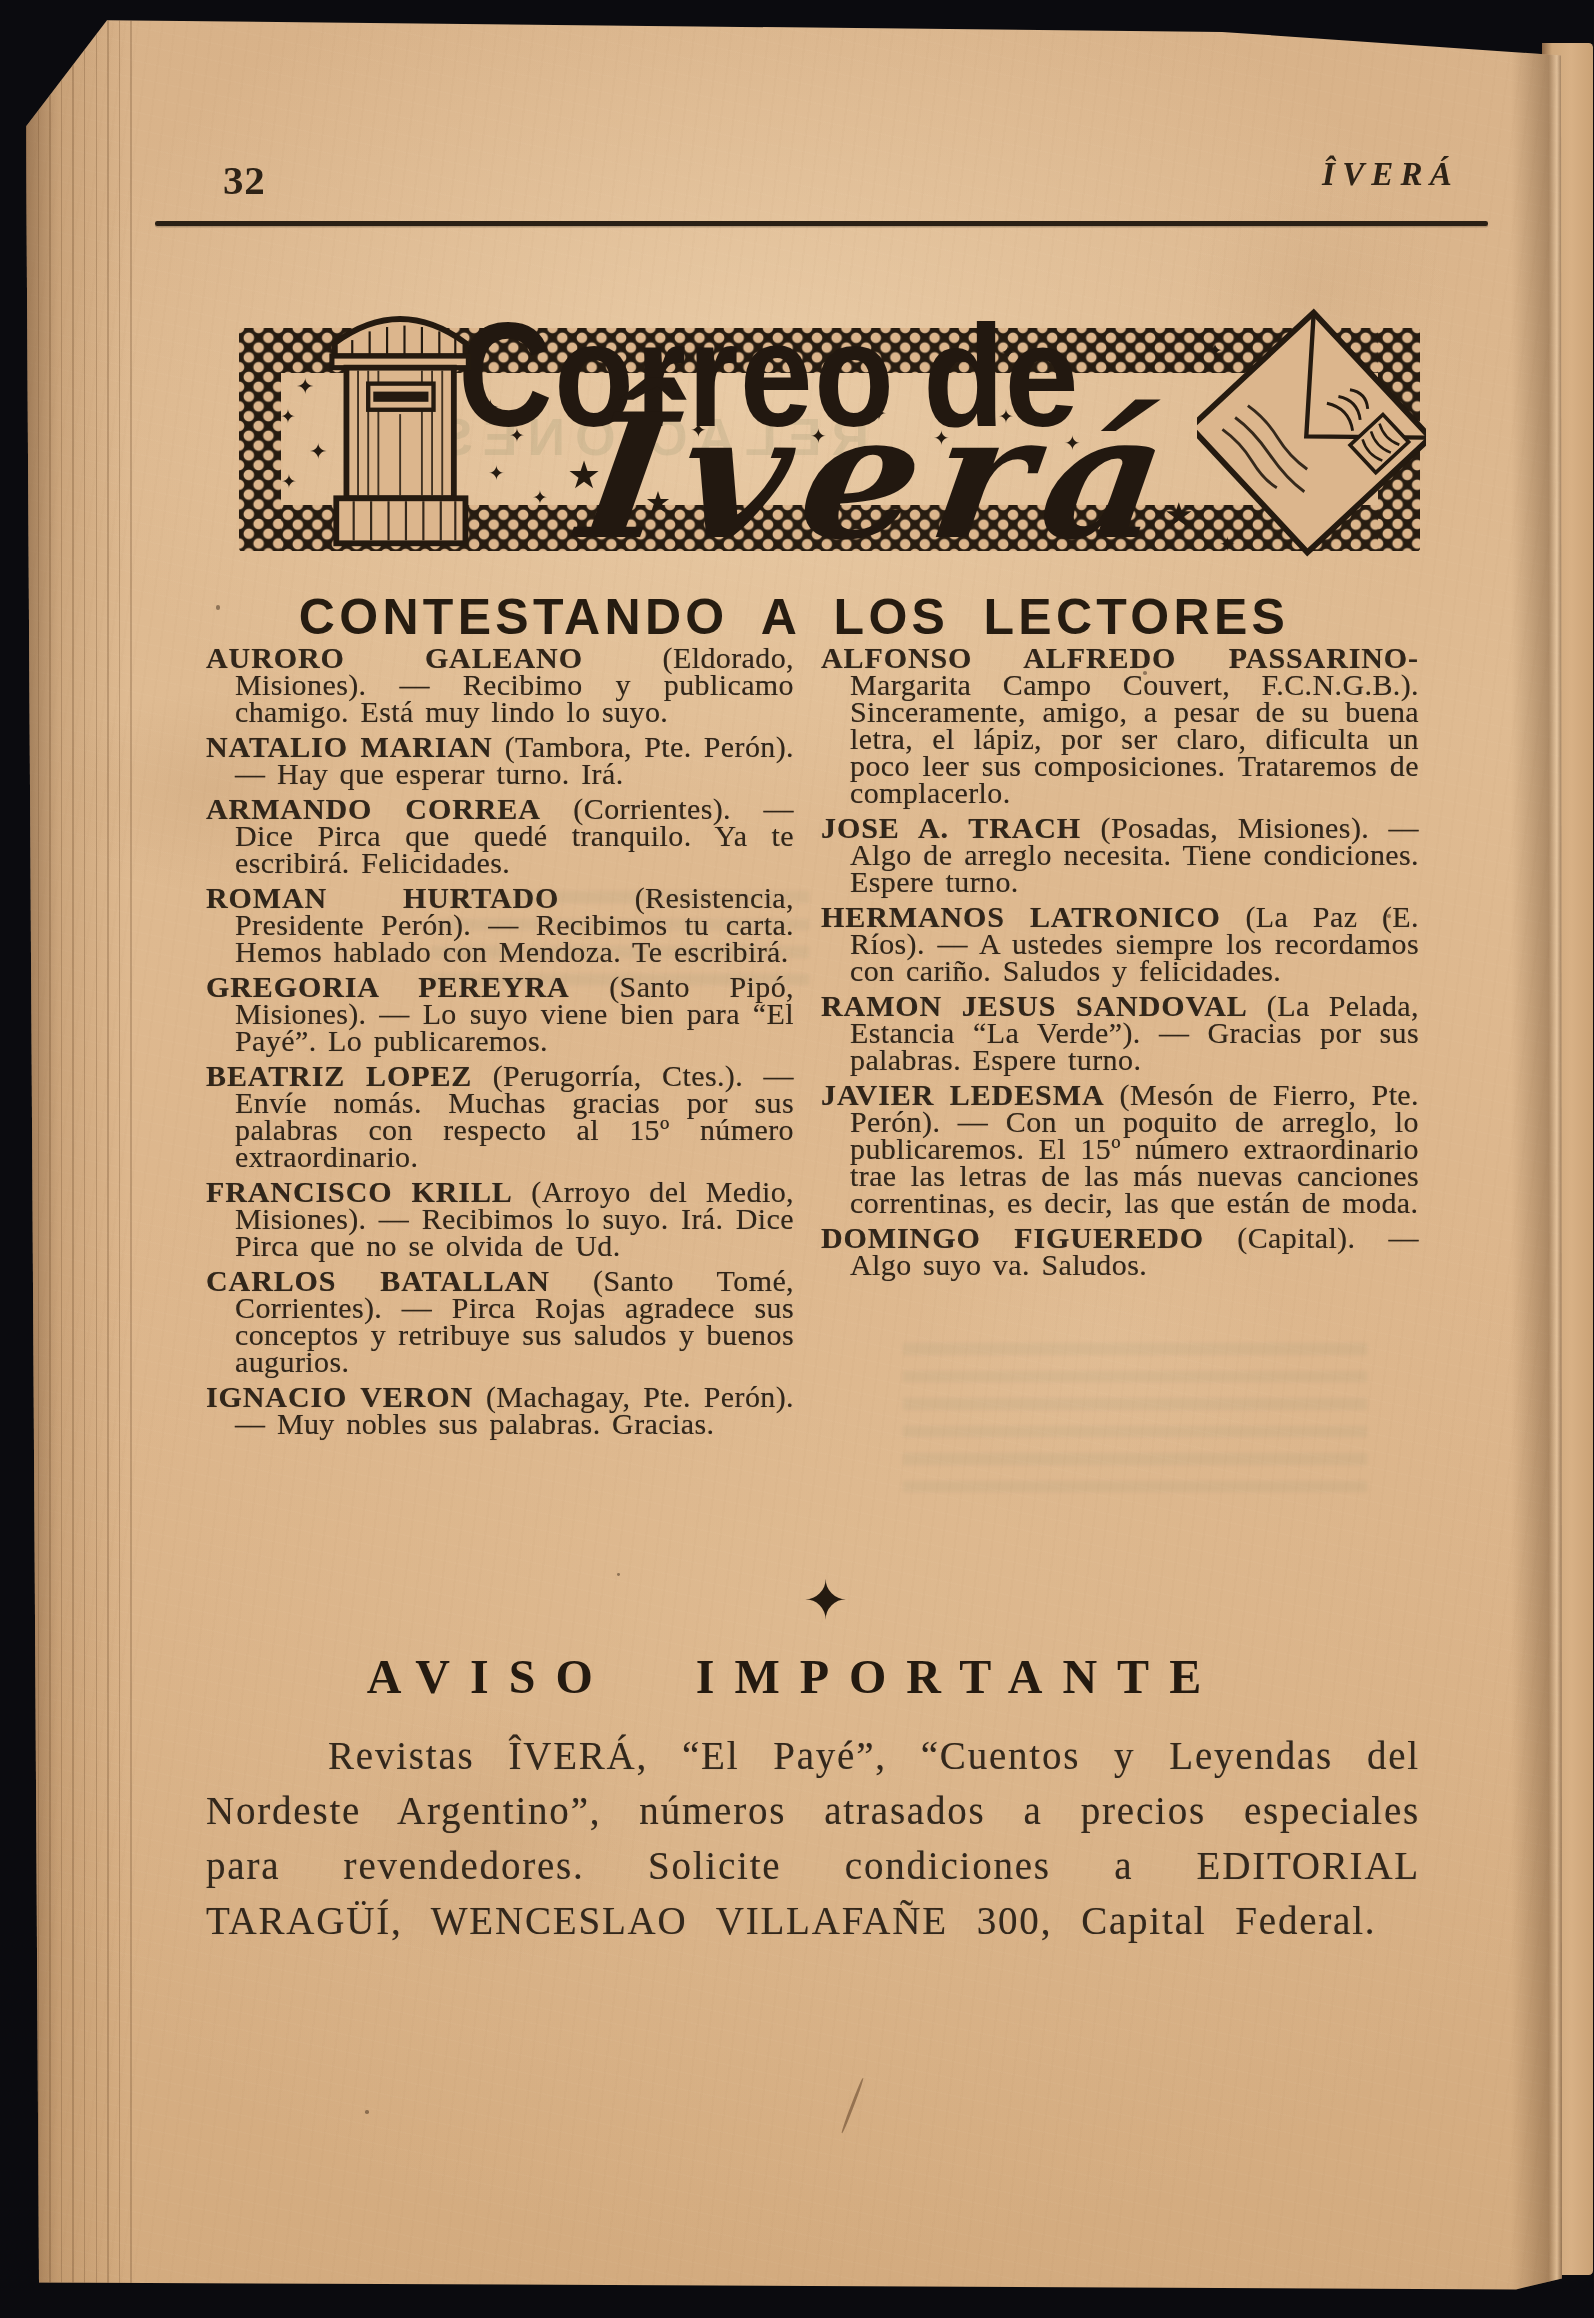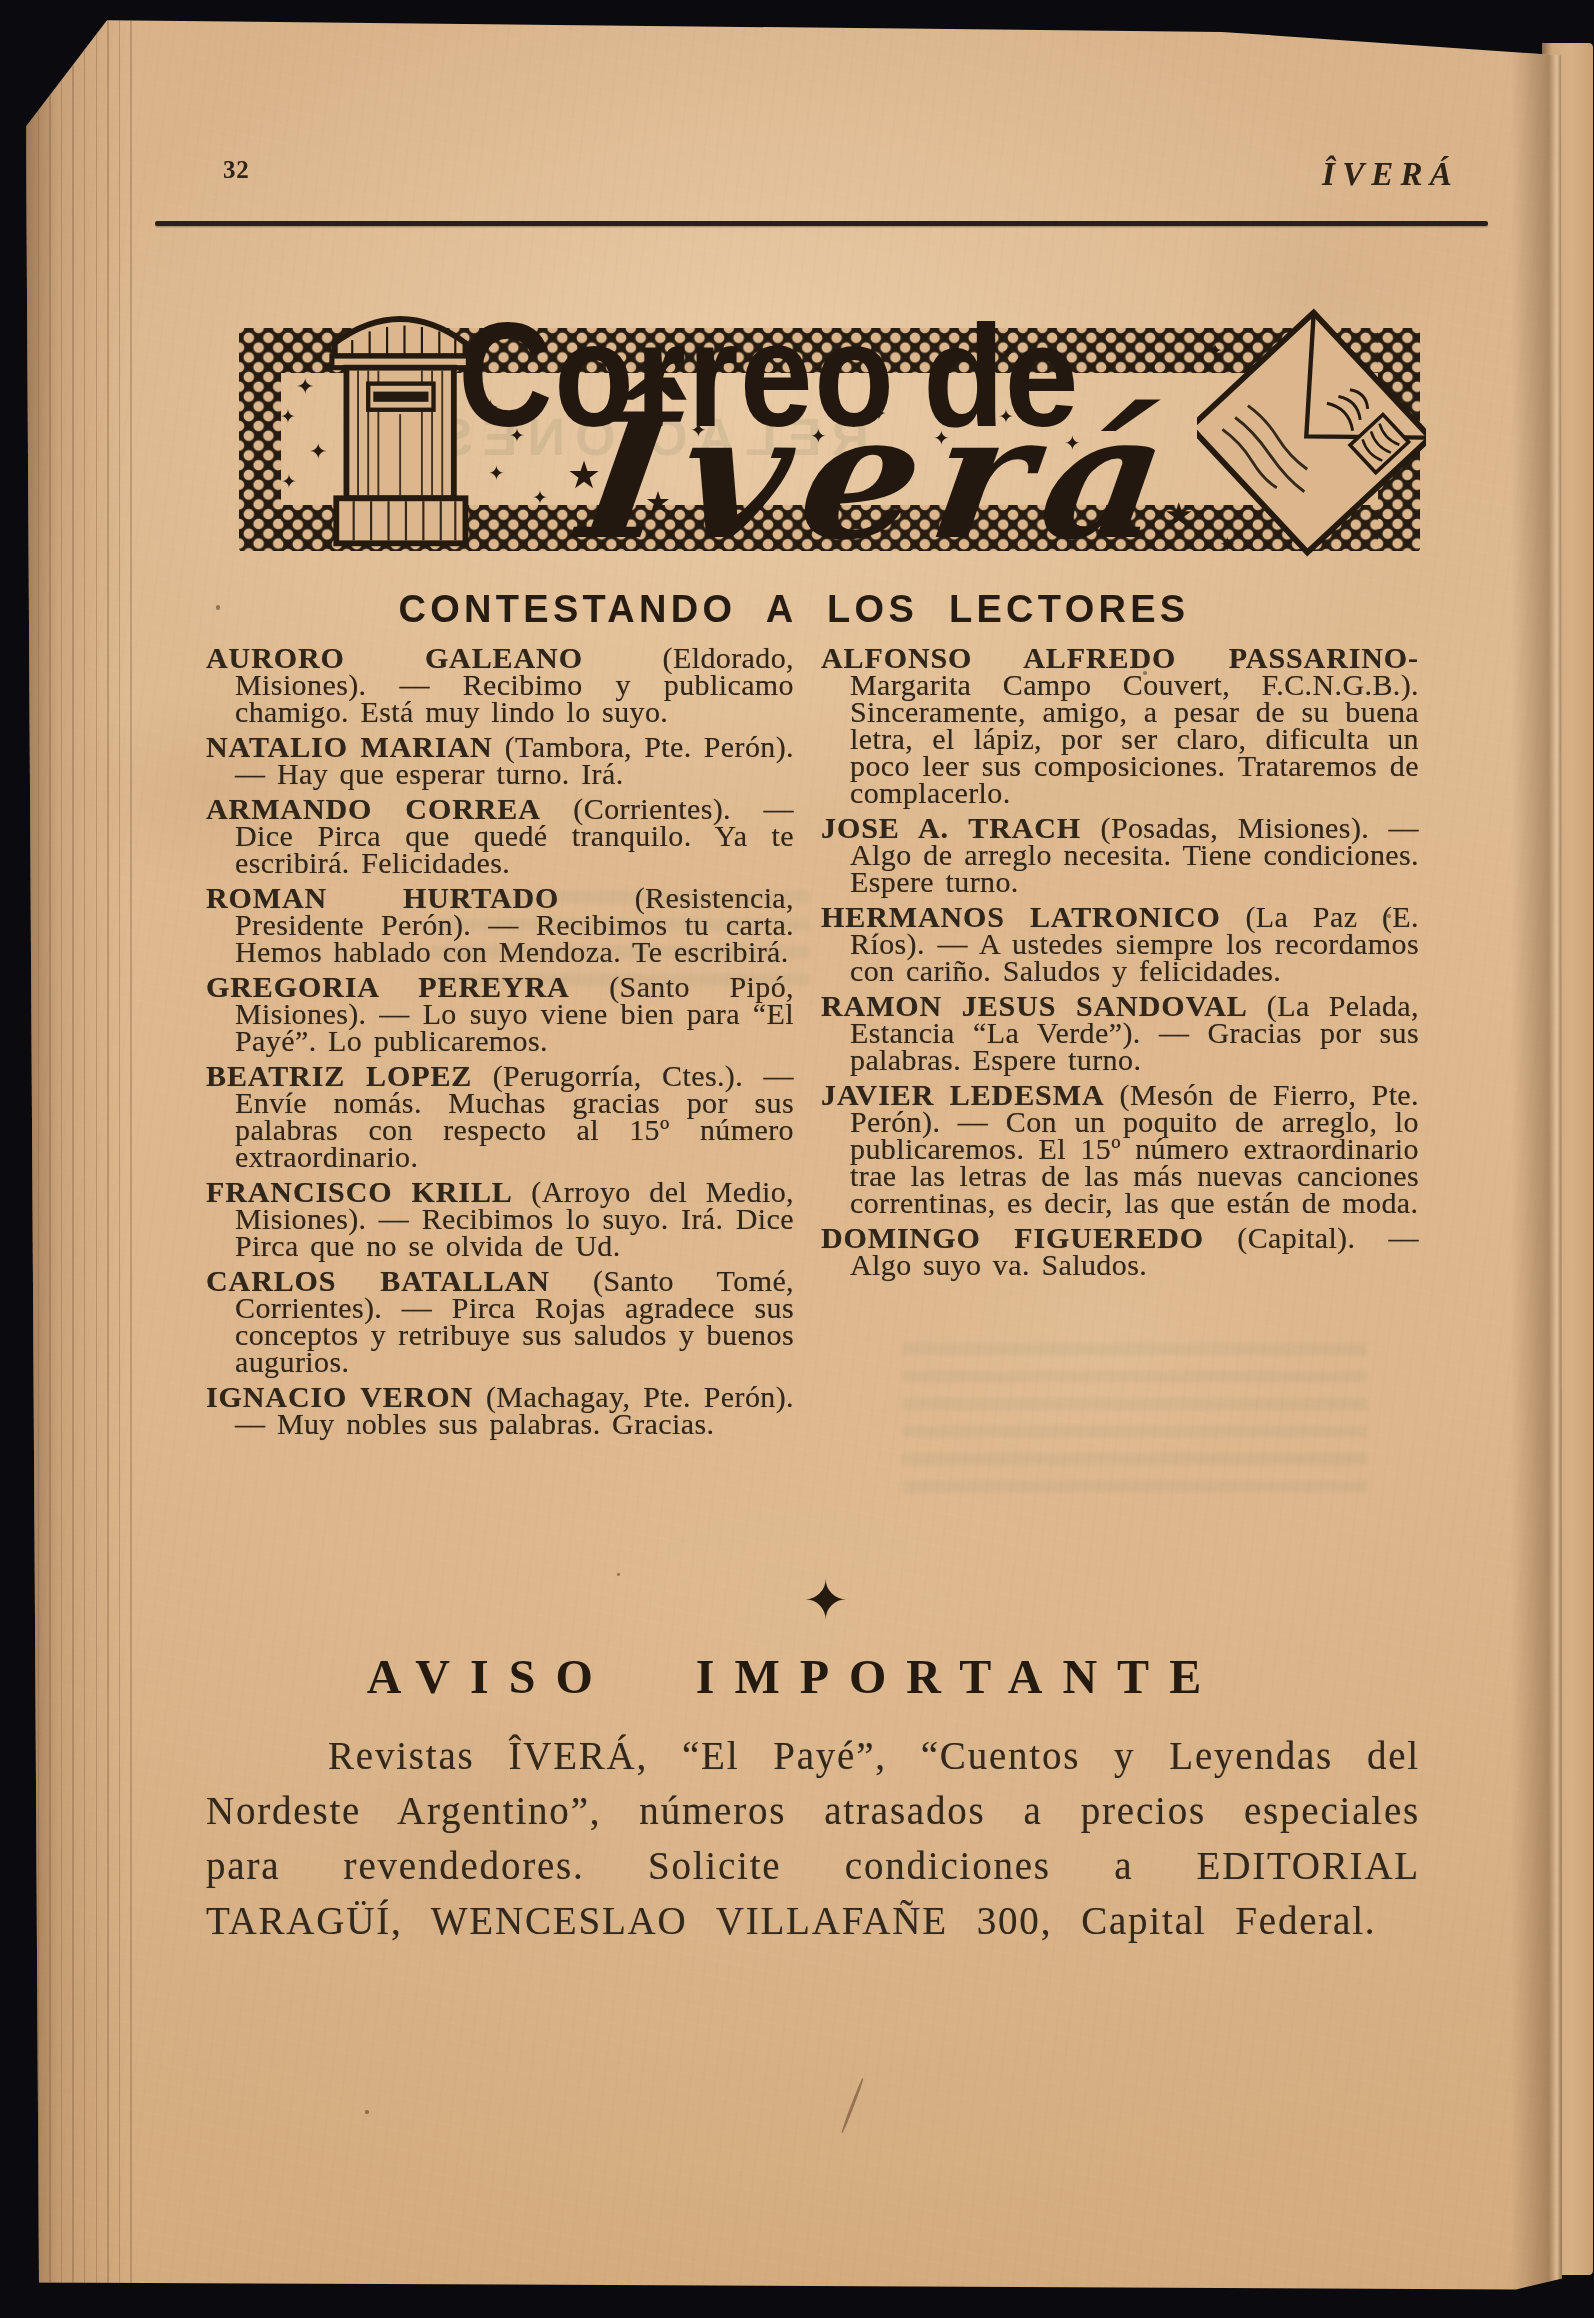--- a/index.html
+++ b/index.html
@@ -39,21 +39,21 @@
       repeating-linear-gradient(90deg, rgba(105,72,42,.28) 0 1.4px, rgba(0,0,0,0) 1.4px 11.6px),
       linear-gradient(90deg, rgba(110,75,44,.55) 0, rgba(160,118,76,.30) 33px, rgba(0,0,0,0) 101px);
   }
   .right-crease{
     position:absolute;right:0;top:0;width:51px;height:100%;pointer-events:none;
     background:linear-gradient(90deg, rgba(0,0,0,0) 0, rgba(92,62,34,.38) 74%, rgba(246,226,196,.25) 90%, rgba(70,45,25,.45) 100%);
   }
   
   .folio{
     position:absolute;left:197px;top:139px;
-    font-size:25px;font-weight:bold;color:#2e2317;letter-spacing:0.7px;
+    font-size:41px;font-weight:bold;color:#2e2317;letter-spacing:0.7px;
   }
   .journal-name{
     position:absolute;right:103px;top:139px;
     font-style:italic;font-weight:bold;font-size:33px;letter-spacing:7.2px;color:#2e2317;
   }
   .header-rule{
     position:absolute;left:129px;top:204px;width:1333px;height:5px;
     background:#2a2015;border-radius:2.2px;
     box-shadow:0 1.4px 0 rgba(42,32,21,.25);
   }
@@ -96,21 +96,21 @@
   .banner-script{
     position:absolute;left:332px;top:93px;color:#221810;white-space:nowrap;
     font-family:"DejaVu Serif","Liberation Serif",serif;font-style:italic;font-weight:bold;
     font-size:172px;line-height:1;letter-spacing:11.6px;transform:skewX(-8deg) scaleX(1.08);transform-origin:left bottom;
   }
   .star{position:absolute;color:#241a10;line-height:1;pointer-events:none;}
   
   .section-heading{
     position:absolute;left:0;top:571px;width:1536px;text-align:center;
     font-family:"Liberation Sans","DejaVu Sans",sans-serif;font-weight:bold;
-    font-size:38px;letter-spacing:4.3px;word-spacing:16px;color:#261c11;
+    font-size:50px;letter-spacing:4.3px;word-spacing:16px;color:#261c11;
   }
   
   .col{position:absolute;top:627px;text-align:justify;color:#31261a;
     font-size:30px;line-height:27px;letter-spacing:0.4px;word-spacing:3.6px;}
   .col-left{left:180px;width:588px;}
   .col-right{left:795px;width:598px;}
   .entry{margin:0 0 8px 0;padding-left:29px;text-indent:-29px;
     text-shadow:0 0 0.7px rgba(49,38,26,.45);}
   .ename{font-weight:bold;letter-spacing:0.9px;}
   

